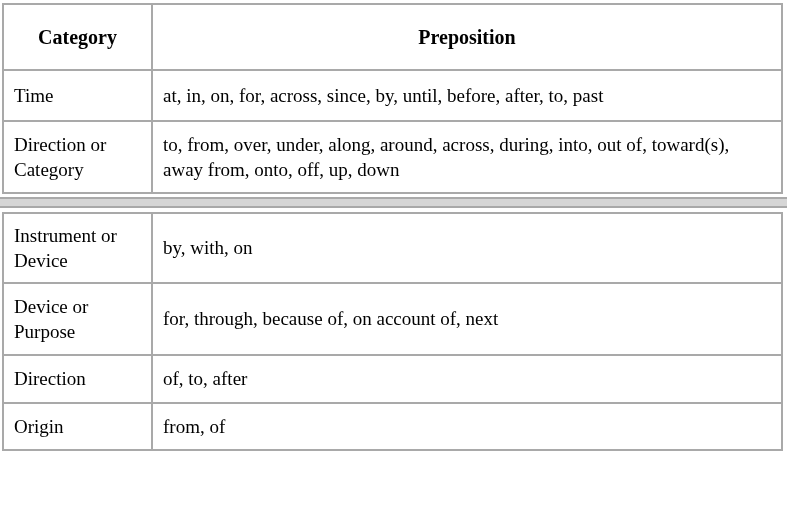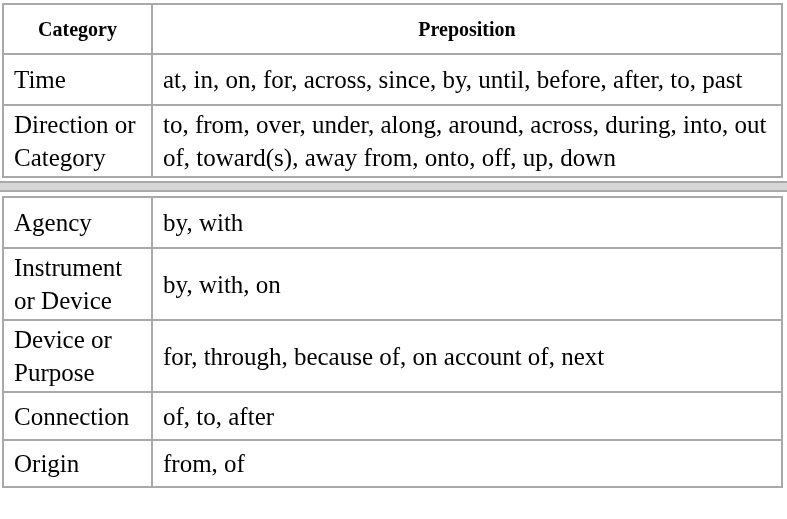--- a/index.html
+++ b/index.html
@@ -24,31 +24,31 @@
   }
   table.prep-table.first {
     margin-top: 3px;
   }
   table.prep-table.second {
     margin-top: 4px;
   }
   table.prep-table td, table.prep-table th {
     border: 2px solid #a9a9a9;
     vertical-align: middle;
-    font-size: 25px;
+    font-size: 19px;
     line-height: 1.32;
     padding: 2px 11px 2px 10px;
     background: #ffffff;
     overflow: hidden;
   }
   table.prep-table th {
     font-size: 20px;
     font-weight: bold;
     text-align: center;
-    padding: 4px 4px;
+    padding: 12px 4px;
   }
   col.c-category { width: 149px; }
   col.c-preposition { width: 630px; }
 
   
   tr.h40  td, tr.h40  th { height: 40px; }
   tr.h45  td { height: 45px; }
   tr.h66  td { height: 66px; }
   tr.h64  td { height: 64px; }
   tr.h42  td { height: 42px; }
@@ -90,34 +90,30 @@
     </table>
 
   <div class="separator-band"></div>
 
   <table class="prep-table second">
     <colgroup>
         <col class="c-category">
         <col class="c-preposition">
       </colgroup>
     <tbody>
-        <tr class="h45">
-      <td>Agency</td>
-      <td>by, with</td>
-    </tr>
     <tr class="h64">
       <td>Instrument or Device</td>
       <td>by, with, on</td>
     </tr>
     <tr class="h66">
       <td>Device or Purpose</td>
       <td>for, through, because of, on account of, next</td>
     </tr>
     <tr class="h42">
-      <td>Connection</td>
+      <td>Direction</td>
       <td>of, to, after</td>
     </tr>
     <tr class="h41">
       <td>Origin</td>
       <td>from, of</td>
     </tr>
   </tbody>
     </table>
 
 </div>

